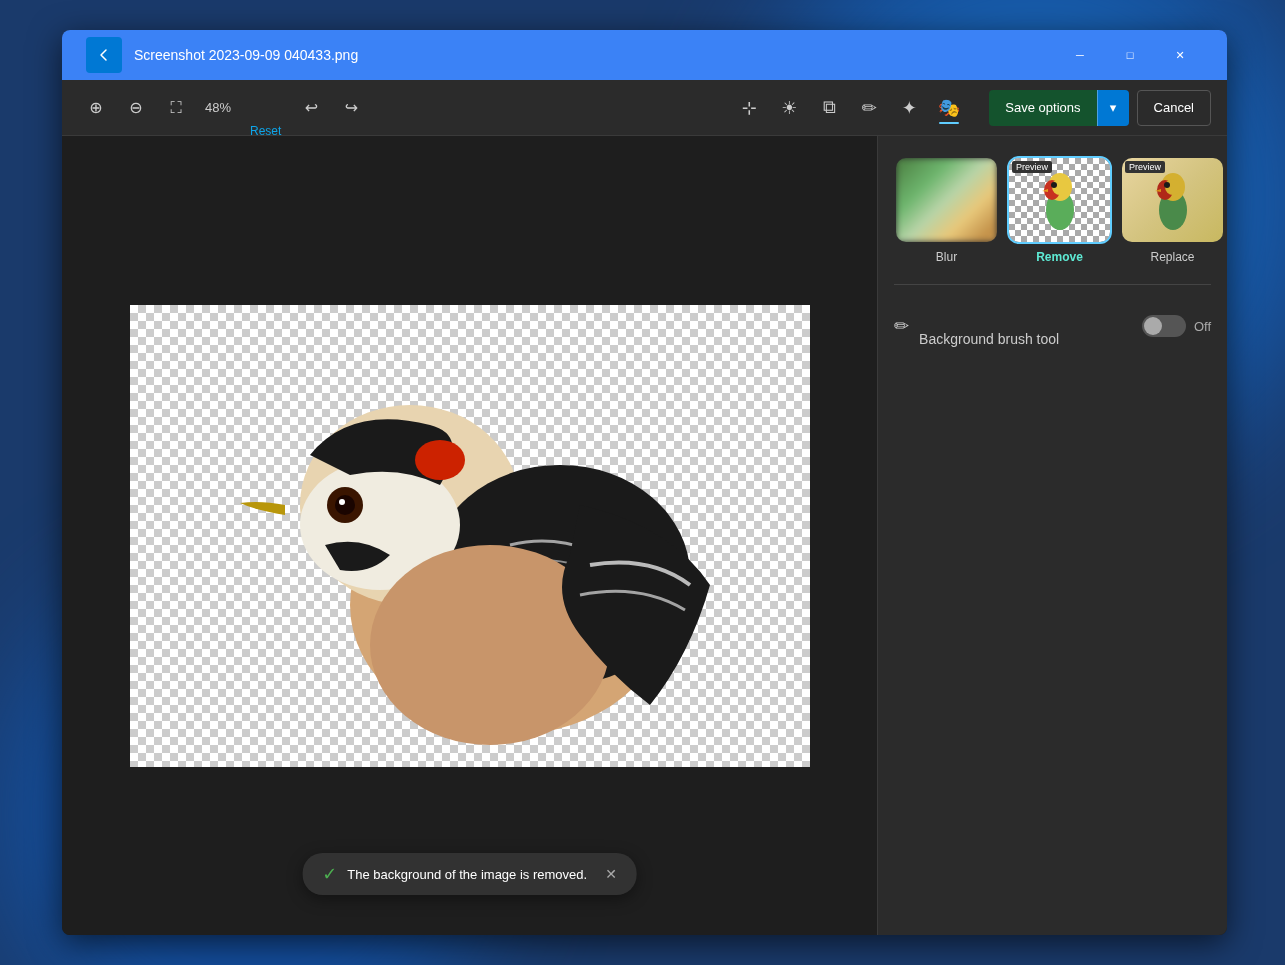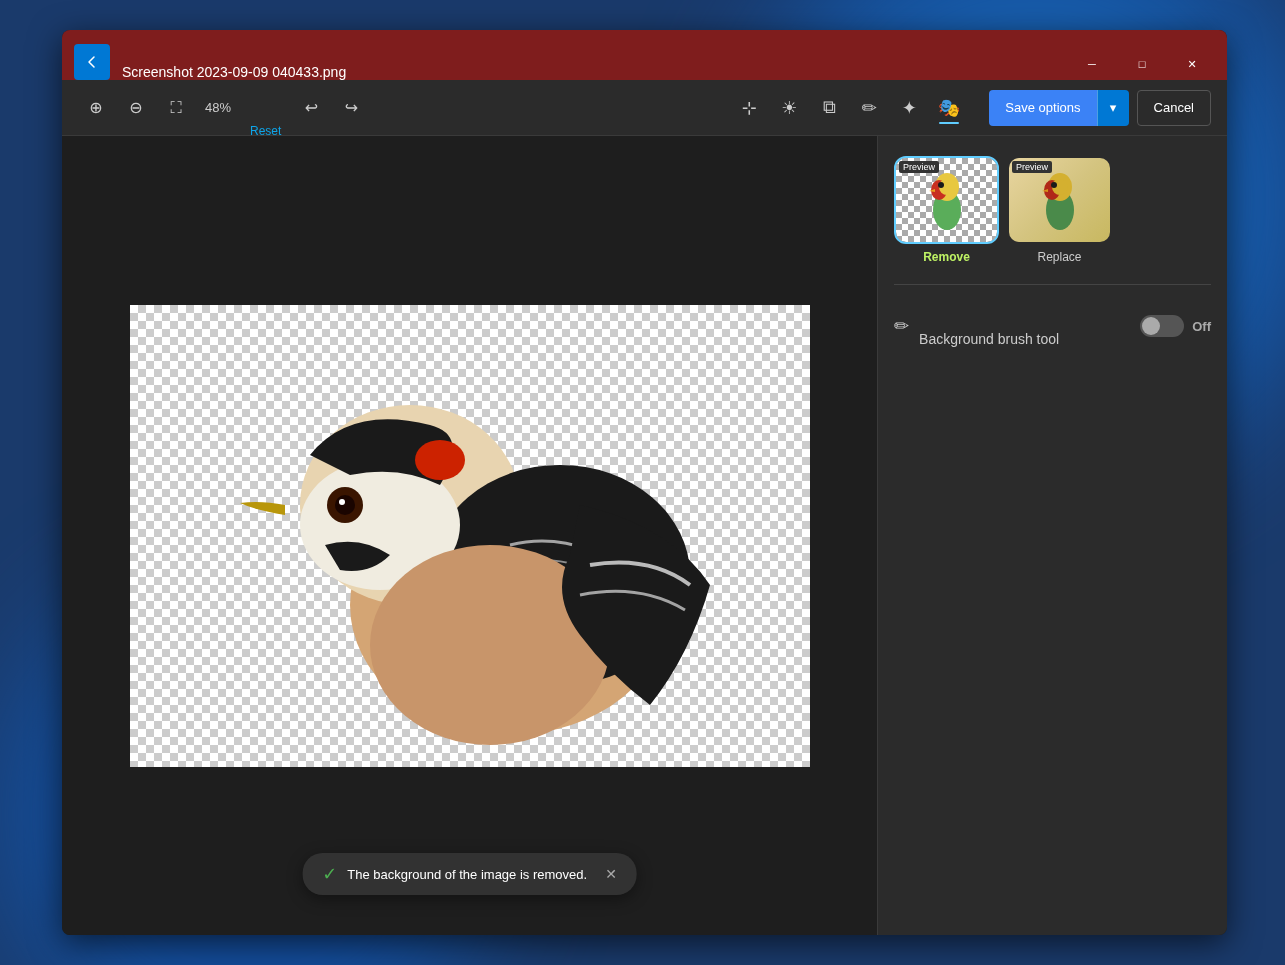--- a/index.html
+++ b/index.html
@@ -41,24 +41,24 @@
       border-radius: 8px;
       display: flex;
       flex-direction: column;
       overflow: hidden;
       box-shadow: 0 8px 32px rgba(0,0,0,0.6);
     }
 
     
     .title-bar {
       height: 50px;
-      background: #7f1d1d;
-      display: flex;
-      align-items: flex-end;
-      padding: 0 12px;
+      background: #3b82f6;
+      display: flex;
+      align-items: center;
+      padding: 0 24px;
       flex-shrink: 0;
     }
     .title-bar-back {
       width: 36px; height: 36px;
       background: #0078d4;
       border-radius: 4px;
       display: flex; align-items: center; justify-content: center;
       cursor: pointer;
       margin-right: 12px;
     }
@@ -146,21 +146,21 @@
       transform: translateX(-50%);
       width: 20px; height: 2px;
       background: #60cdff;
       border-radius: 1px;
     }
     .toolbar-actions {
       display: flex; align-items: center; gap: 8px;
       margin-left: 16px;
     }
     .save-options-btn {
-      background: #3b82f6;
+      background: #14532d;
       border: none;
       color: #ffffff;
       font-size: 13px;
       cursor: pointer;
       height: 36px;
       padding: 0 16px;
       border-radius: 4px 0 0 4px;
       display: flex; align-items: center;
     }
     .save-options-dropdown {
@@ -276,21 +276,21 @@
       color: #fff;
       font-size: 9px;
       padding: 1px 4px;
       border-radius: 2px;
       z-index: 2;
     }
     .bg-label {
       color: #cccccc;
       font-size: 12px;
     }
-    .bg-label.selected { color: #bef264; font-weight: 600; }
+    .bg-label.selected { color: #5eead4; font-weight: 600; }
 
     
     .thumb-blur {
       width: 100%; height: 100%;
       background: linear-gradient(135deg, #4a7c3f 0%, #6db56d 30%, #b8d4a8 50%, #e8c87a 70%, #c4924a 90%);
       filter: blur(3px);
     }
 
     
     .thumb-remove {
@@ -364,21 +364,20 @@
       width: 18px; height: 18px;
       background: #aaa;
       border-radius: 50%;
       position: absolute;
       top: 2px; left: 2px;
       transition: left 0.2s;
     }
     .toggle-label {
       color: #aaaaaa;
       font-size: 13px;
-      font-weight: bold;
     }
 
     
     .action-btns {
       display: flex;
       gap: 10px;
       margin-top: 4px;
     }
     .apply-btn {
       flex: 1;
@@ -559,20 +558,26 @@
         <span class="toast-check">✓</span>
         <span class="toast-text">The background of the image is removed.</span>
         <button class="toast-close">✕</button>
       </div>
     </div>
 
     <div class="right-panel">
 
       <div class="bg-options">
 
+        <div class="bg-option">
+          <div class="bg-thumb">
+            <div class="thumb-blur"></div>
+          </div>
+          <span class="bg-label">Blur</span>
+        </div>
 
         <div class="bg-option">
           <div class="bg-thumb selected">
             <span class="bg-thumb-preview">Preview</span>
             <div class="thumb-remove">
               <div class="thumb-parrot-remove">
                 <svg class="parrot-svg" viewBox="0 0 60 70">
                   <ellipse cx="30" cy="45" rx="14" ry="20" fill="#5aad5a"></ellipse>
                   <ellipse cx="30" cy="22" rx="12" ry="14" fill="#e8c840"></ellipse>
                   <ellipse cx="22" cy="25" rx="8" ry="10" fill="#c83020"></ellipse>

